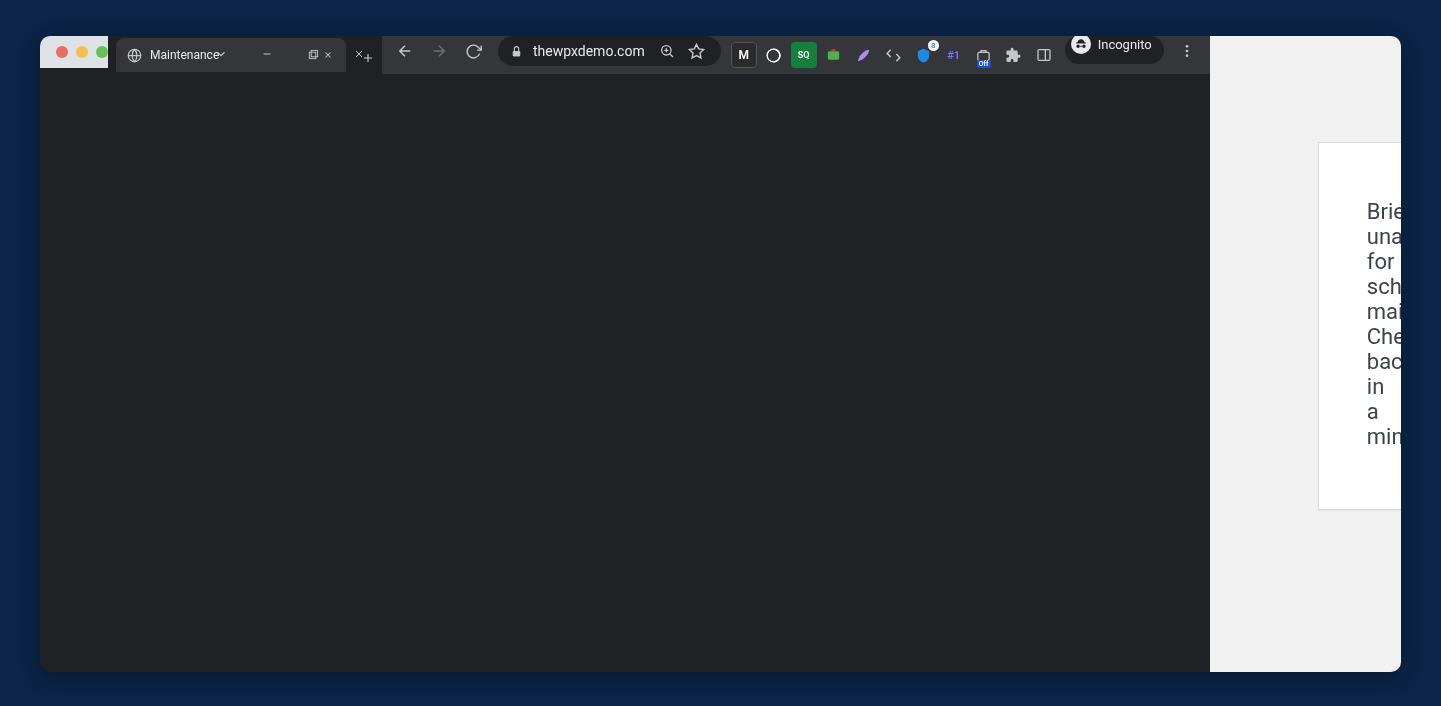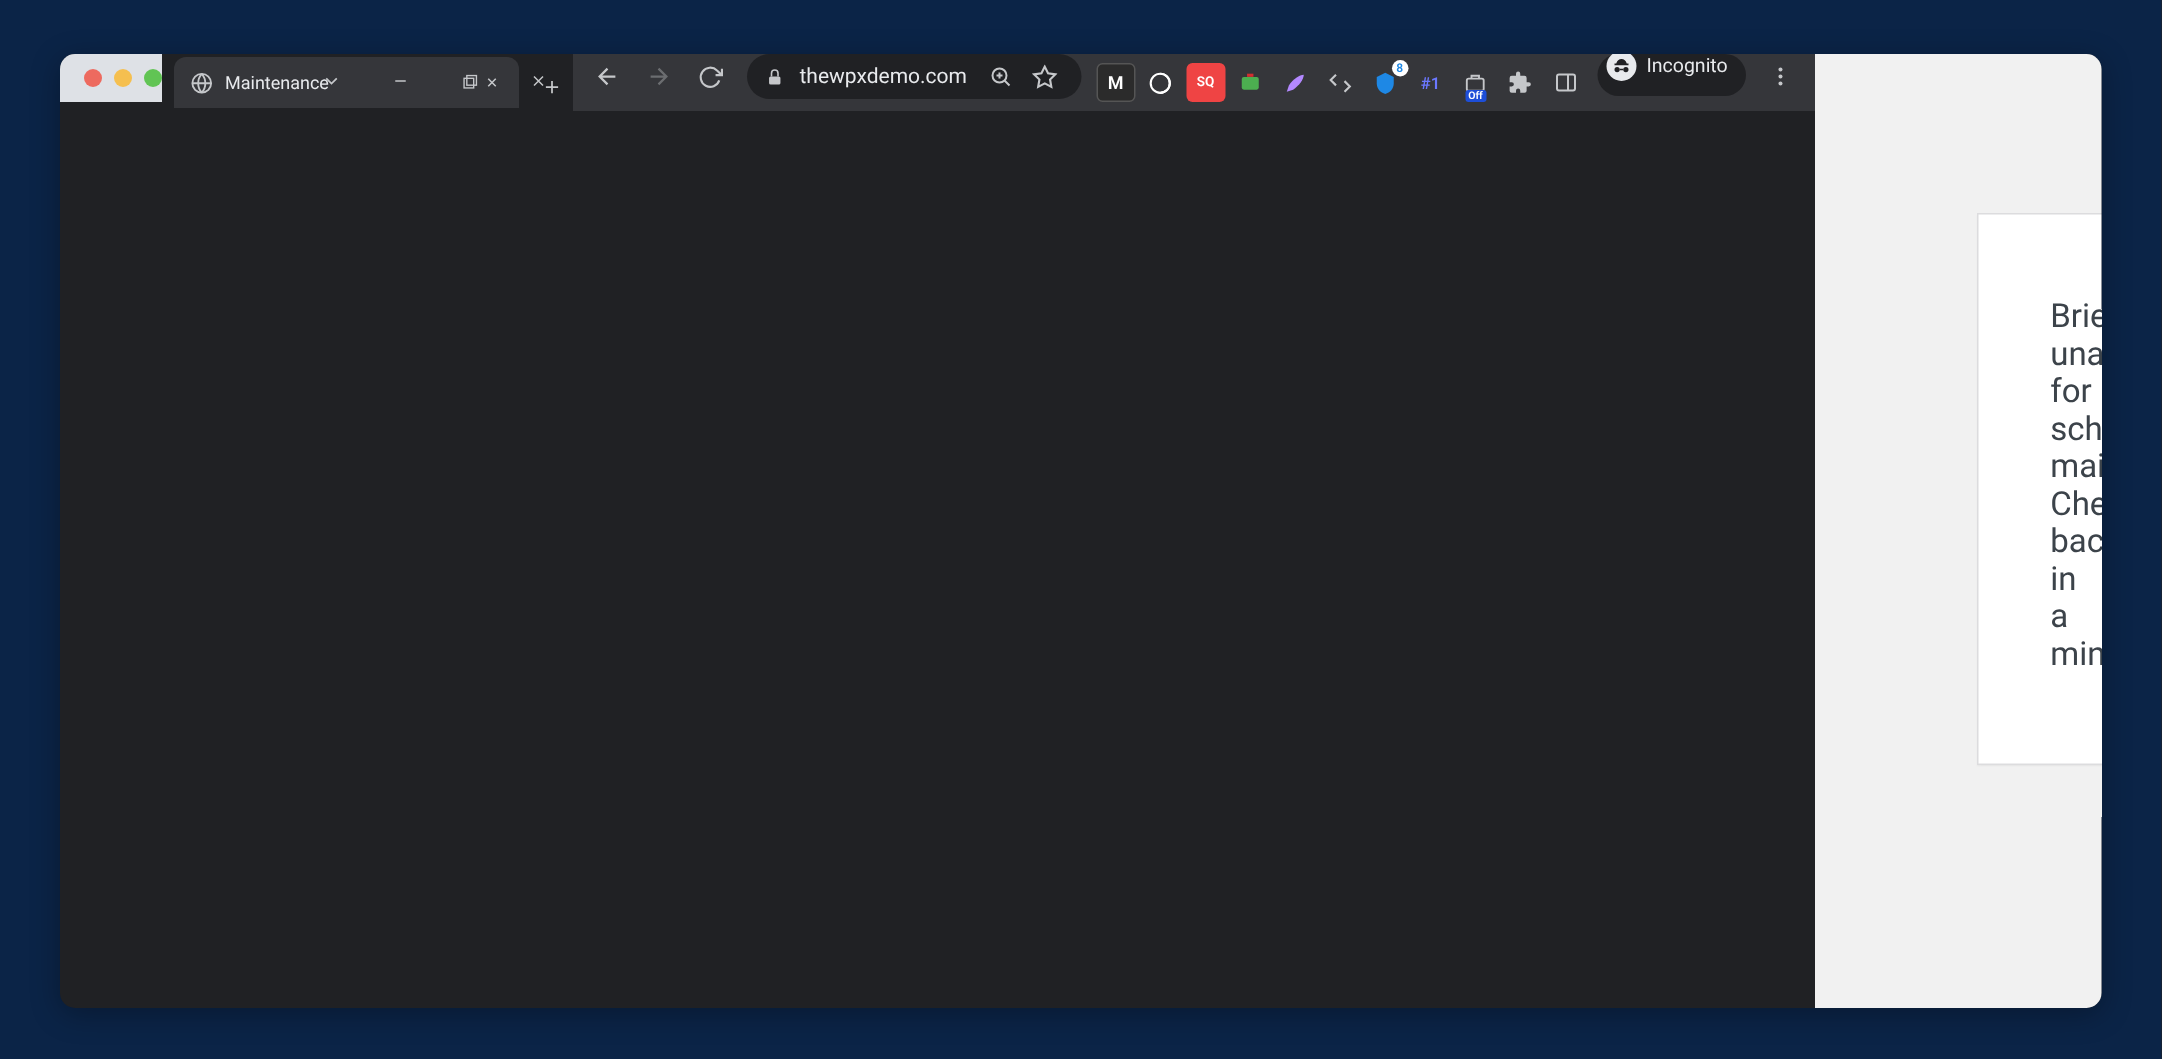--- a/index.html
+++ b/index.html
@@ -115,21 +115,21 @@
 .ext-row {
   display: flex;
   align-items: center;
   gap: 4px;
 }
 .ext {
   width: 26px; height: 26px; display:flex; align-items:center; justify-content:center; border-radius:4px; font-size:12px; font-weight:600;
 }
 .ext-m { background:#2b2b2b; color:#fff; border:1px solid #555; }
 .ext-s { color:#fff; }
-.ext-sq { background:#ef4444; color:#fff; font-size:9px; }
+.ext-sq { background:#15803d; color:#fff; font-size:9px; }
 .ext-green { color:#4caf50; }
 .ext-feather { color:#b388ff; }
 .ext-arrows { color:#c5c7ca; }
 .ext-blue { color:#64b5f6; position:relative; }
 .ext-hash { color:#6b78ff; font-size:11px; }
 .ext-off { color:#c5c7ca; position:relative; font-size:9px; }
 .ext-off .off-badge { position:absolute; bottom:0; font-size:7px; background:#1d4ed8; color:#fff; padding:0 2px; border-radius:2px; }
 .ext-puzzle { color:#c5c7ca; }
 .ext-panel { color:#c5c7ca; }
 

